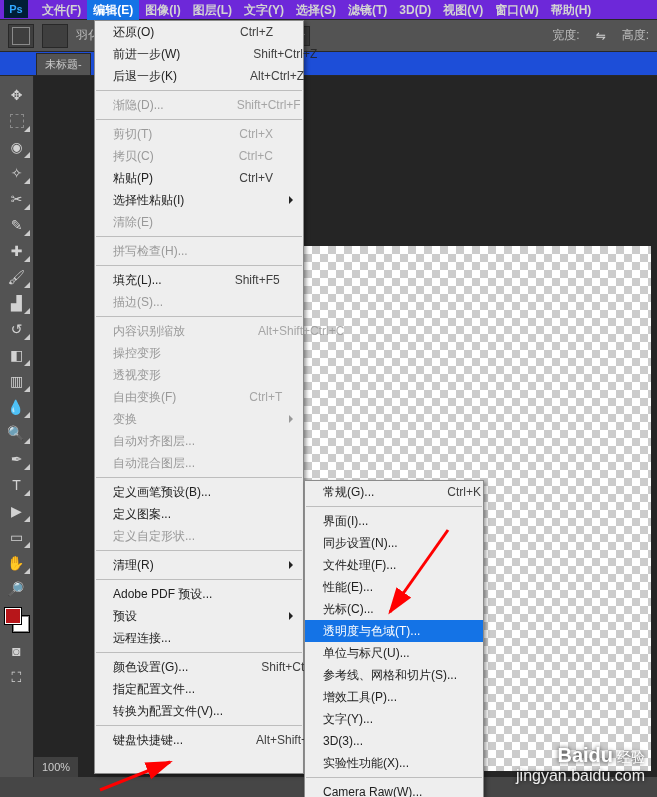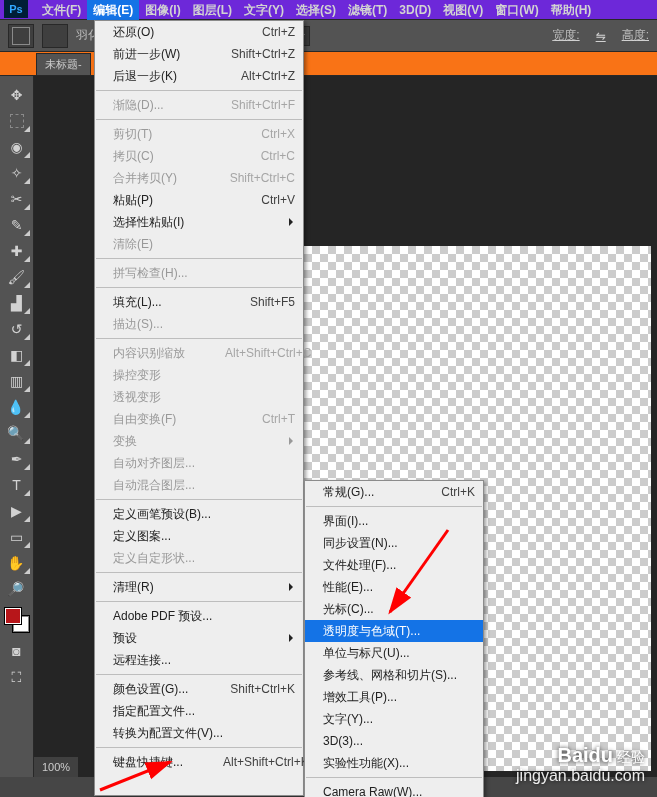--- a/index.html
+++ b/index.html
@@ -8,49 +8,49 @@
 .logo { width: 24px; height: 18px; background: #001e36; display: flex; align-items: center; justify-content: center; font-weight: bold; font-size: 11px; color: #31a8ff; margin-right: 8px; }
 .menubar-item { padding: 0 6px; height: 20px; display: flex; align-items: center; cursor: default; font-weight: bold; }
 .menubar-item.active { background: #1473e6; color: #fff; }
 .optionbar { height: 32px; background: #535353; border-bottom: 1px solid #282828; display: flex; align-items: center; padding: 0 8px; gap: 8px; }
 .tool-thumb { width: 26px; height: 24px; border: 1px solid #282828; background: #3f3f3f; display: flex; align-items: center; justify-content: center; }
 .icon-box { width: 18px; height: 18px; border: 1px solid #8a8a8a; }
 .opt-label { color: #bdbdbd; }
 .opt-select { height: 20px; background: #3a3a3a; border: 1px solid #282828; color: #d2d2d2; padding: 0 20px 0 6px; position: relative; min-width: 60px; display: flex; align-items: center; }
 .opt-select::after { content: ""; position: absolute; right: 4px; top: 7px; border: 4px solid transparent; border-top-color: #bdbdbd; }
 .opt-sep { width: 1px; height: 22px; background: #282828; }
-.tabbar { height: 24px; background: #f97316; border-bottom: 1px solid #282828; display: flex; align-items: flex-end; padding-left: 36px; }
+.tabbar { height: 24px; background: #1d4ed8; border-bottom: 1px solid #282828; display: flex; align-items: flex-end; padding-left: 36px; }
 .doctab { height: 22px; background: #535353; display: flex; align-items: center; padding: 0 8px; font-size: 11px; color: #ccc; border: 1px solid #282828; border-bottom: none; }
 .workarea { position: absolute; left: 0; top: 76px; right: 0; bottom: 20px; background: #252525; }
 .toolbox { position: absolute; left: 0; top: 0; width: 34px; bottom: 0; background: #535353; border-right: 1px solid #282828; display: flex; flex-direction: column; padding-top: 6px; }
 .tool { width: 28px; height: 24px; margin: 1px auto; display: flex; align-items: center; justify-content: center; color: #d2d2d2; font-size: 14px; position: relative; }
 .tool .tri { position: absolute; right: 1px; bottom: 1px; border: 3px solid transparent; border-right-color: #ccc; border-bottom-color: #ccc; }
 .swatch-group { margin: 6px auto; width: 24px; height: 24px; position: relative; }
 .swatch-fg { position: absolute; top: 0; left: 0; width: 16px; height: 16px; background: #b7161a; border: 1px solid #fff; outline: 1px solid #000; }
 .swatch-bg { position: absolute; bottom: 0; right: 0; width: 16px; height: 16px; background: #fff; border: 1px solid #888; outline: 1px solid #000; }
 .canvas-holder { position: absolute; left: 304px; top: 170px; right: 6px; bottom: 6px; background-image:
   linear-gradient(45deg,#ccc 25%,transparent 25%),linear-gradient(-45deg,#ccc 25%,transparent 25%),
   linear-gradient(45deg,transparent 75%,#ccc 75%),linear-gradient(-45deg,transparent 75%,#ccc 75%);
   background-size: 16px 16px; background-position: 0 0,0 8px,8px -8px,-8px 0; background-color: #fff; }
 .menu { position: absolute; background: #eeeeee; border: 1px solid #8b8b8b; box-shadow: 2px 2px 4px rgba(0,0,0,.4); color: #222; }
-.menu-item { display: flex; align-items: center; height: 22px; padding: 0 8px 0 18px; position: relative; white-space: nowrap; }
+.menu-item { display: flex; align-items: center; height: 22px; padding: 0 30px 0 18px; position: relative; white-space: nowrap; gap: 33px; }
 .menu-item.disabled { color: #999; }
 .menu-item.hl { background: #1473e6; color: #fff; }
 .menu-item .shortcut { margin-left: auto; padding-left: 40px; color: inherit; opacity: .85; }
 .menu-item .sub-arrow { position: absolute; right: 6px; border: 4px solid transparent; border-left-color: currentColor; }
 .menu-sep { height: 1px; background: #bdbdbd; margin: 3px 1px; }
 #edit-menu { left: 94px; top: 20px; width: 210px; }
 #prefs-menu { left: 304px; top: 480px; width: 180px; }
 .arrow-line { position: absolute; pointer-events: none; }
 .statusbar { position: absolute; left: 34px; bottom: 0; height: 20px; background: #404040; display: flex; align-items: center; padding: 0 8px; font-size: 11px; color: #ccc; margin-top: 28px; }
 .watermark { position: absolute; right: 12px; bottom: 12px; color: #fff; text-align: right; text-shadow: 0 0 4px rgba(0,0,0,.8); }
 .watermark .brand { font-size: 20px; font-weight: bold; }
 .watermark .exp { font-size: 14px; margin-left: 4px; }
 .watermark .url { font-size: 16px; opacity: .9; }
-.opt-right { margin-left: auto; display: flex; align-items: center; gap: 14px; text-decoration: underline; }
+.opt-right { margin-left: auto; display: flex; align-items: center; gap: 14px; }
 .drag-ico { width: 14px; height: 14px; display: inline-flex; align-items: center; justify-content: center; }
 </style>
 </head>
 <body>
 
 <div class="menubar">
   <div class="logo">Ps</div>
   <div id="menubar-items" style="display: flex;">
       <div class="menubar-item">文件(F)</div>
       <div class="menubar-item active">编辑(E)</div>
@@ -150,24 +150,20 @@
     </div>
     <div class="menu-sep"></div>
     <div class="menu-item disabled">
       <span>剪切(T)</span>
       <span class="shortcut">Ctrl+X</span>
     </div>
     <div class="menu-item disabled">
       <span>拷贝(C)</span>
       <span class="shortcut">Ctrl+C</span>
     </div>
-    <div class="menu-item disabled">
-      <span>合并拷贝(Y)</span>
-      <span class="shortcut">Shift+Ctrl+C</span>
-    </div>
     <div class="menu-item">
       <span>粘贴(P)</span>
       <span class="shortcut">Ctrl+V</span>
     </div>
     <div class="menu-item">
       <span>选择性粘贴(I)</span>
       <span class="sub-arrow"></span>
     </div>
     <div class="menu-item disabled">
       <span>清除(E)</span>

